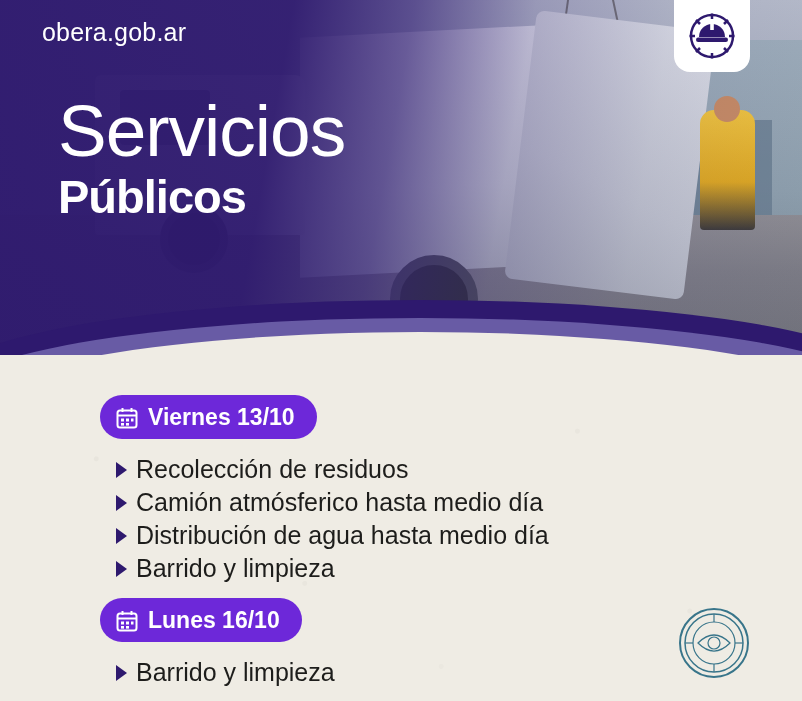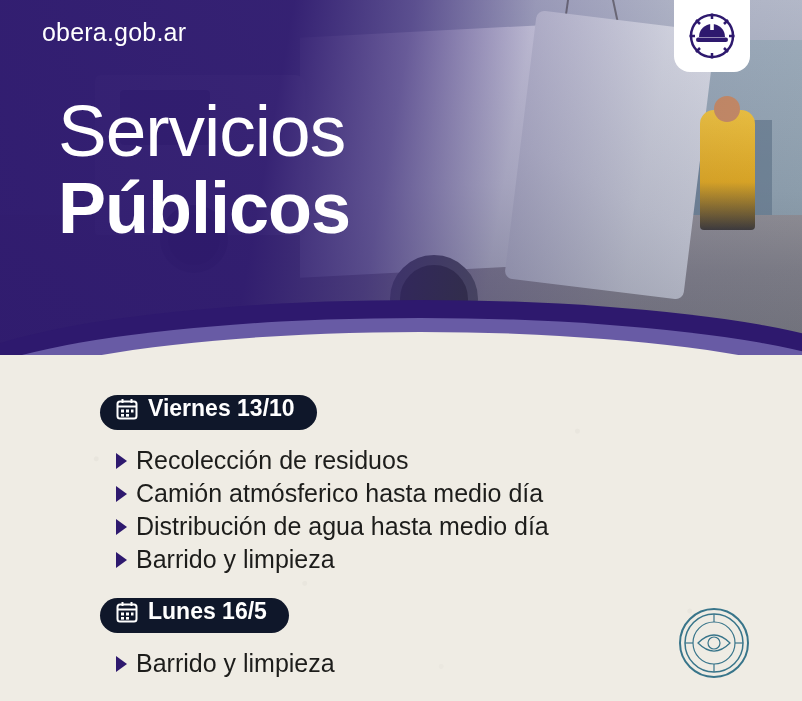--- a/index.html
+++ b/index.html
@@ -174,21 +174,21 @@
     z-index: 6;
     color: #ffffff;
     line-height: .96;
   }
   .title-line1 {
     font-size: 73px;
     font-weight: 400;
     letter-spacing: -1px;
   }
   .title-line2 {
-    font-size: 72px;
+    font-size: 47px;
     font-weight: 700;
     letter-spacing: -1px;
     margin-top: 8px;
   }
 
   
   .badge-tab {
     position: absolute;
     right: 52px; top: 0;
     width: 76px; height: 72px;
@@ -218,24 +218,24 @@
       radial-gradient(circle at 86% 74%, rgba(0,0,0,0.03) 0 2px, transparent 3px),
       radial-gradient(circle at 55% 90%, rgba(0,0,0,0.025) 0 2px, transparent 3px);
     opacity: .8;
   }
 
   .date-pill {
     position: relative;
     display: inline-flex;
     align-items: center;
     gap: 10px;
-    background: #0f172a;
+    background: #6d28d9;
     color: #ffffff;
     border-radius: 22px;
-    padding: 0 22px 8px 16px;
+    padding: 9px 22px 8px 16px;
     font-size: 23px;
     font-weight: 700;
     margin-left: 100px;
   }
   .pill-icon { display: inline-flex; }
   .group-1 { position: absolute; left: 0; top: 40px; width: 802px; }
   .group-2 { position: absolute; left: 0; top: 243px; width: 802px; }
 
   .svc-list {
     list-style: none;
@@ -370,21 +370,21 @@
             <line x1="1.5" y1="8.5" x2="20.5" y2="8.5" stroke="#ffffff" stroke-width="2"></line>
             <line x1="6.5" y1="1" x2="6.5" y2="5" stroke="#ffffff" stroke-width="2"></line>
             <line x1="15.5" y1="1" x2="15.5" y2="5" stroke="#ffffff" stroke-width="2"></line>
             <rect x="5" y="11.5" width="3" height="3" fill="#ffffff"></rect>
             <rect x="10" y="11.5" width="3" height="3" fill="#ffffff"></rect>
             <rect x="15" y="11.5" width="2.5" height="3" fill="#ffffff"></rect>
             <rect x="5" y="16" width="3" height="2.6" fill="#ffffff"></rect>
             <rect x="10" y="16" width="3" height="2.6" fill="#ffffff"></rect>
           </svg>
         </span>
-        <span>Lunes 16/5</span>
+        <span>Lunes 16/10</span>
       </div>
       <ul class="svc-list">
         <li class="svc-item">
           <span class="tri"></span>
           <span>Barrido y limpieza</span>
         </li>
       </ul>
     </div>
   </div>
 

